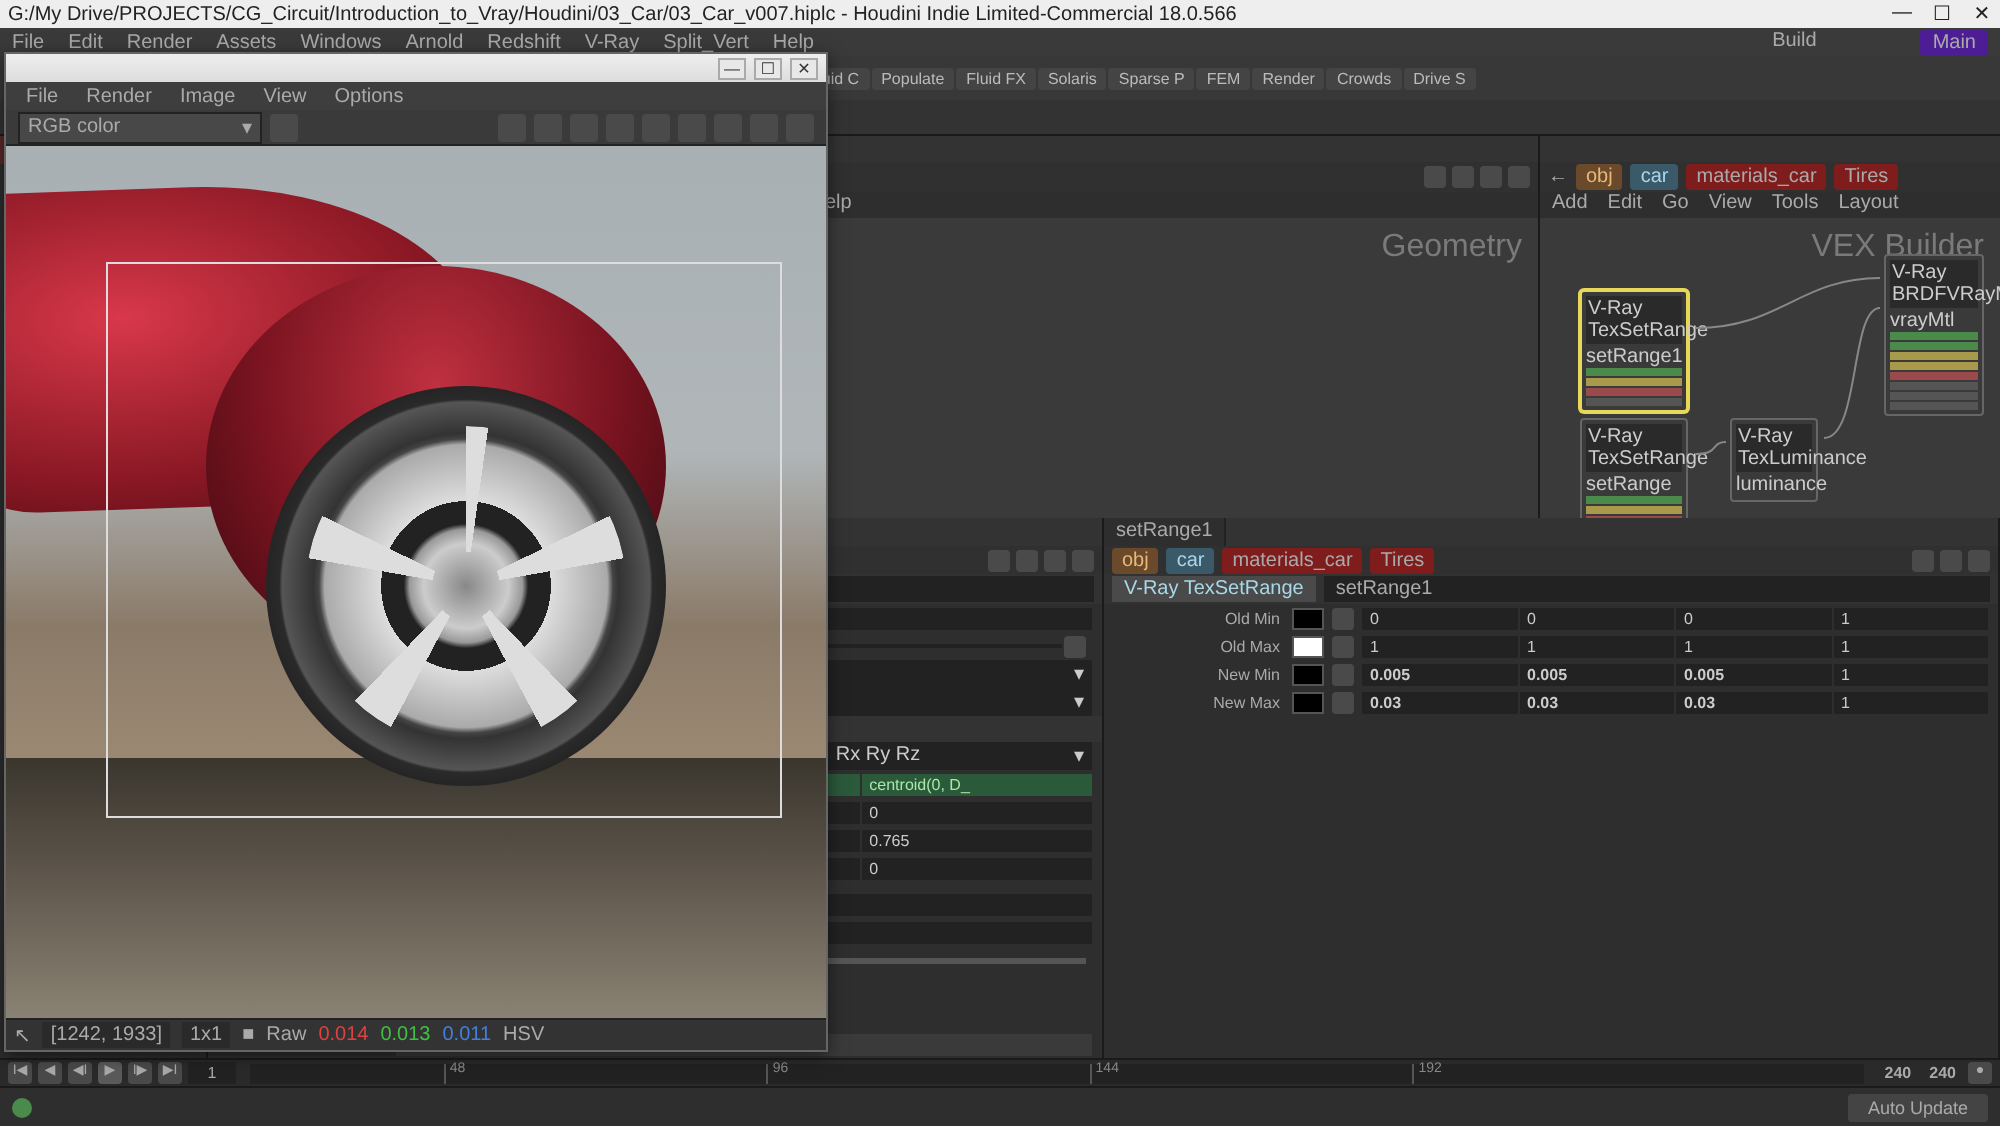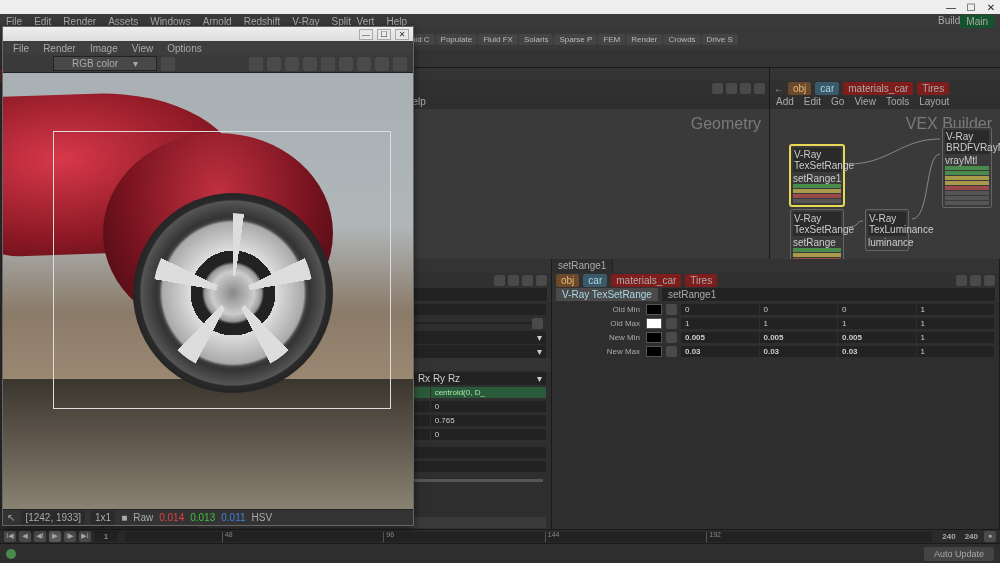--- a/index.html
+++ b/index.html
@@ -1,21 +1,21 @@
 <!DOCTYPE html>
 <html><head>
 <meta charset="utf-8">
 <style>
 * { margin: 0; padding: 0; box-sizing: border-box; font-family: "Segoe UI", Tahoma, sans-serif; font-size: 10px; }
 body { width: 1000px; height: 563px; background: #2a2a2a; color: #aaa; overflow: hidden; position: relative; }
 .titlebar { height: 14px; background: #eee; display: flex; align-items: center; padding: 0 4px; color: #222; font-size: 9px; }
 .titlebar .close-group { margin-left: auto; display: flex; gap: 10px; }
 .titlebar .close-group span { width: 10px; text-align:center; }
 .mainmenu { height: 14px; background: #3a3a3a; display: flex; align-items: center; gap: 12px; padding: 0 6px; font-size: 9px; }
-.mainmenu .right { margin-left: auto; display: flex; gap: 0; }
+.mainmenu .right { margin-left: auto; display: flex; gap: 22px; }
 .shelf { height: 22px; background: #383838; display: flex; align-items: center; padding: 0 4px; gap: 1px; }
 .shelf-tab { background: #444; padding: 1px 5px; font-size: 8px; border-radius: 2px; color: #bbb; }
 .shelf-play { display:flex; gap:2px; margin-right:6px;}
 .shelf-play span { width:13px;height:13px;background:#555;border-radius:2px;text-align:center;line-height:13px;font-size:8px;color:#ccc;}
 .shelf2 { height: 18px; background: #333; border-bottom: 1px solid #1a1a1a; }
 
 .workspace { position: absolute; top: 68px; bottom: 34px; left: 0; right: 0; display: flex; }
 
 
 .history-panel { width: 104px; background: #2d2d2d; border-right: 1px solid #1a1a1a; display:flex; flex-direction:column;}
@@ -28,21 +28,21 @@
 .thumb.red-car { background: linear-gradient(135deg, #6a6a72 0%, #6a6a72 30%, #8a2028 30%, #b0303a 55%, #6a6a72 55%);}
 .thumb.grey-car { background: linear-gradient(135deg, #464652 0%, #464652 30%, #b8b8c0 30%, #d8d8e0 55%, #464652 55%);}
 
 
 .vfb { position: absolute; left: 2px; top: 26px; width: 412px; height: 500px; background: #3a3a3a; border: 1px solid #666; box-shadow: 0 2px 8px rgba(0,0,0,.5); z-index: 20; display:flex; flex-direction:column;}
 .vfb-title { height: 14px; background: linear-gradient(#eee,#ddd); display:flex; align-items:center; padding:0 4px; color:#333; font-size:9px;}
 .vfb-title .winbtns { margin-left:auto; display:flex; gap:4px;}
 .vfb-title .winbtns span { width:14px; height:11px; background:#e8e8e8; border:1px solid #aaa; text-align:center; line-height:9px; font-size:8px;}
 .vfb-menu { height:14px; background:#3e3e3e; display:flex; gap:14px; padding:0 10px; align-items:center; font-size:9px;}
 .vfb-tools { height:18px; background:#3a3a3a; display:flex; align-items:center; padding:0 6px; gap:4px; border-bottom:1px solid #222;}
-.vfb-dropdown { width:104px; background:#484848; border:1px solid #222; padding:1px 18px; font-size:9px; display:flex; justify-content:space-between;margin-left:44px;}
+.vfb-dropdown { width:122px; background:#484848; border:1px solid #222; padding:1px 4px; font-size:9px; display:flex; justify-content:space-between;}
 .vfb-toolicon { width:14px; height:14px; background:#4a4a4a; border-radius:2px;}
 .vfb-render { flex:1; position:relative; background:#222; overflow:hidden;}
 .vfb-render .sky { position:absolute; inset:0; background: linear-gradient(#a8b0b4 0%, #b0b6b8 35%, #8a7a68 55%, #9a8872 70%, #b09a82 100%);}
 .vfb-render .car-body { position:absolute; left:-20px; top:20px; width:260px; height:160px; background: radial-gradient(ellipse at 30% 40%, #d8384a, #8a1824 60%, #4a0c12); border-radius: 0 80% 40% 20% / 0 80% 60% 20%; transform: skewY(-2deg);}
 .vfb-render .fender { position:absolute; left:100px; top:60px; width:230px; height:200px; background: radial-gradient(ellipse at 50% 30%, #c03040, #7a1420 55%, #380810); border-radius: 50%;}
 .vfb-render .wheel { position:absolute; left:130px; top:120px; width:200px; height:200px; background: radial-gradient(circle, #888 0%, #ccc 15%, #999 20%, #222 22%, #222 30%, #ddd 30%, #aaa 50%, #444 52%, #333 54%, #555 65%, #2a2a2a 66%, #1a1a1a 80%, #3a3a36 80%); border-radius:50%;}
 .vfb-render .spokes { position:absolute; left:150px; top:140px; width:160px; height:160px; border-radius:50%;
   background:
    conic-gradient(from 0deg, #ddd 0 8deg, transparent 8deg 64deg, #ddd 64deg 80deg, transparent 80deg 136deg, #ddd 136deg 152deg, transparent 152deg 208deg, #ddd 208deg 224deg, transparent 224deg 280deg, #ddd 280deg 296deg, transparent 296deg 360deg);
    mask: radial-gradient(circle, transparent 0 15%, #000 15% 72%, transparent 72%);
@@ -125,41 +125,42 @@
 .timeline .tick span { position:absolute; top:-1px; left:2px; font-size:7px; color:#888;}
 .t-end { font-size:8px; color:#aaa; padding:0 3px;font-weight:bold;}
 .statusbar { position:absolute; bottom:0; left:0; right:0; height:20px; background:#2e2e2e; border-top:1px solid #1a1a1a; display:flex; align-items:center; padding:0 6px;}
 .statusbar .auto { margin-left:auto; background:#444; padding:2px 10px; font-size:9px; border-radius:2px;}
 .statusbar .cook { width:10px;height:10px; background:#4a8a4a; border-radius:5px; margin-right:6px;}
 </style>
 </head>
 <body>
 
 <div class="titlebar">
+  <span>G:/My Drive/PROJECTS/CG_Circuit/Introduction_to_Vray/Houdini/03_Car/03_Car_v007.hiplc - Houdini Indie Limited-Commercial 18.0.566</span>
   <div class="close-group">
     <span>—</span>
     <span>☐</span>
     <span>✕</span>
   </div>
 </div>
 
 <div class="mainmenu">
   <span>File</span>
   <span>Edit</span>
   <span>Render</span>
   <span>Assets</span>
   <span>Windows</span>
   <span>Arnold</span>
   <span>Redshift</span>
   <span>V-Ray</span>
   <span>Split_Vert</span>
   <span>Help</span>
   <div class="right">
     <span>Build</span>
-    <span style="background:#14532d;padding:1px 6px;border-radius:2px;">Main</span>
+    <span style="background:#4c1d95;padding:1px 6px;border-radius:2px;margin-left:30px;">Main</span>
   </div>
 </div>
 
 <div class="shelf">
   <div class="shelf-play">
     <span>▶</span>
     <span>■</span>
     <span>●</span>
   </div>
   <div class="shelf-tab">Lights a</div>

